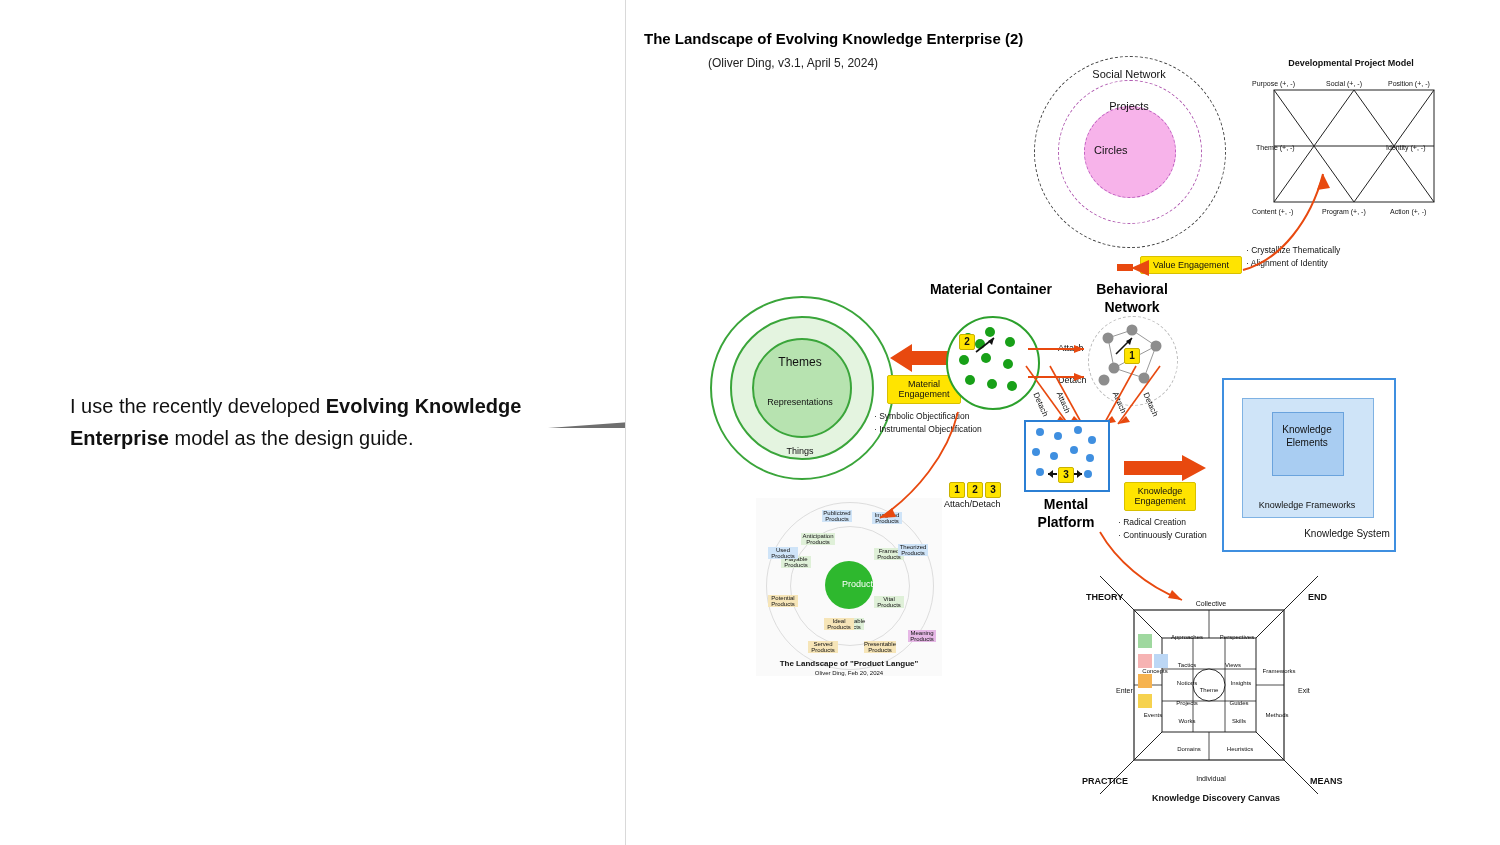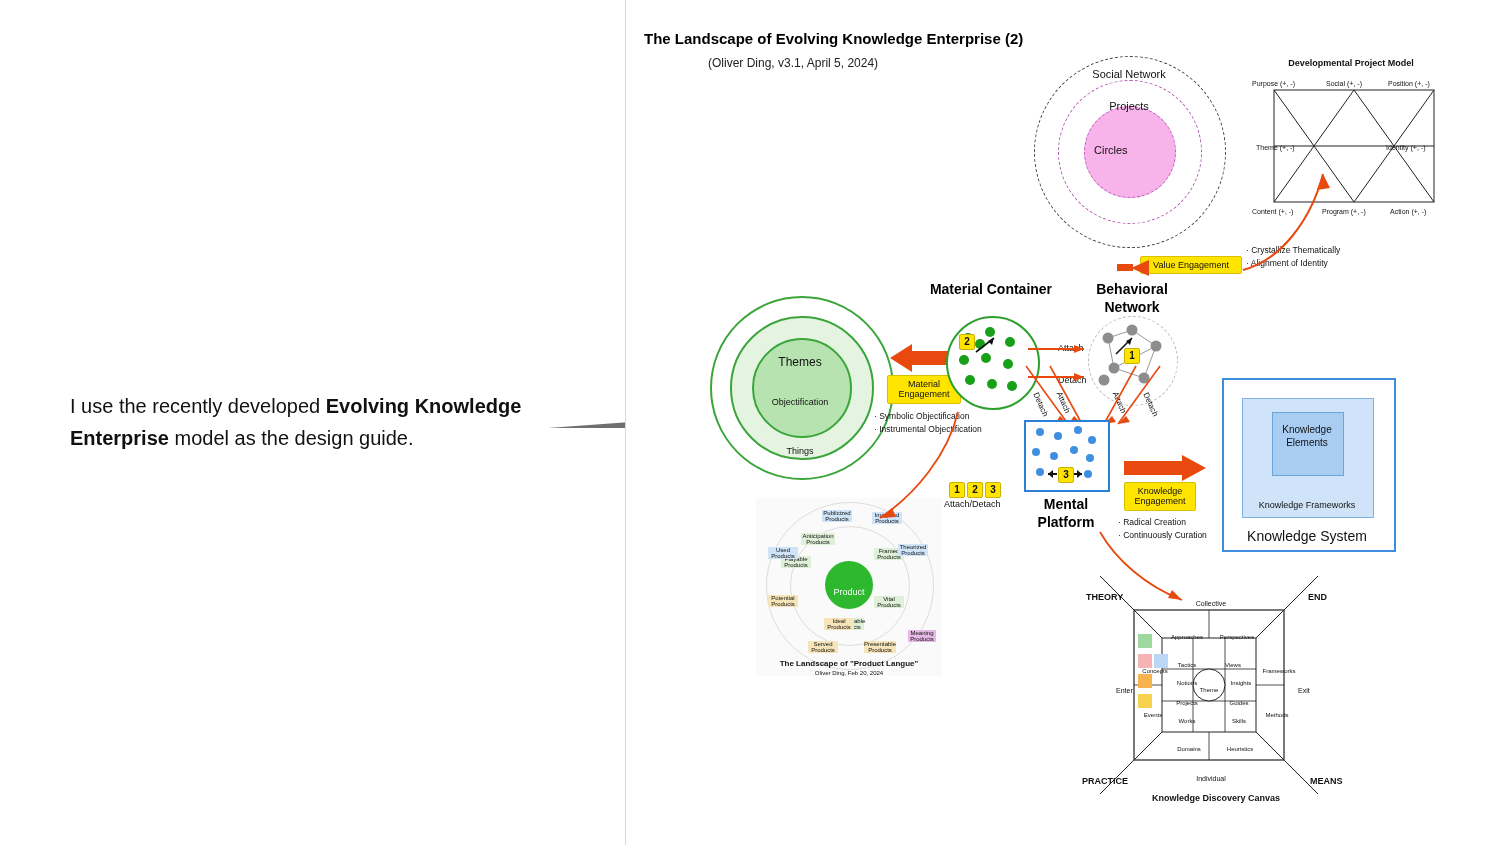--- a/index.html
+++ b/index.html
@@ -111,21 +111,21 @@
       <path d="M112 120 C150 110, 180 70, 192 24" stroke="#e8490f" stroke-width="2" fill="none"></path>
       <path d="M192 24 L186 40 L199 38 Z" fill="#e8490f"></path>
       <path d="M0 118 L18 110 L18 126 Z" fill="#e8490f"></path>
       <rect x="-14" y="114" width="16" height="7" fill="#e8490f"></rect>
     </svg>
 
     <div class="circ" style="left:84px;top:296px;width:180px;height:180px;border:2px solid #3aa53a;"></div>
     <div class="circ" style="left:104px;top:316px;width:140px;height:140px;background:#e4f4e0;border:2px solid #3aa53a;"></div>
     <div class="circ" style="left:126px;top:338px;width:96px;height:96px;background:#b7e3b0;border:2px solid #3aa53a;"></div>
     <div class="lbl" style="left:126px;top:355px;width:96px;text-align:center;font-size:12px;">Themes</div>
-    <div class="lbl" style="left:114px;top:397px;width:120px;text-align:center;font-size:9px;">Objectification</div>
+    <div class="lbl" style="left:114px;top:397px;width:120px;text-align:center;font-size:9px;">Representations</div>
     <div class="lbl" style="left:134px;top:428px;width:80px;text-align:center;font-size:9px;margin-top:18px;">Things</div>
 
     <svg style="left:264px;top:344px;width:76px;height:30px;" viewBox="0 0 76 30">
       <path d="M76 7 L22 7 L22 0 L0 14 L22 28 L22 21 L76 21 Z" fill="#e8490f"></path>
     </svg>
 
     <div class="yellow" style="left:261px;top:375px;width:64px;">
       <span>Material Engagement</span>
     </div>
     <div class="bullets" style="left:248px;top:410px;width:150px;">
@@ -238,27 +238,27 @@
       <div>Continuously Curation</div>
     </div>
 
     <div style="position:absolute;left:596px;top:378px;width:170px;height:170px;border:2px solid #3f8fe0;background:#fff;"></div>
     <div style="position:absolute;left:616px;top:398px;width:130px;height:118px;background:#cfe4f8;border:1px solid #7fb2e3;"></div>
     <div style="position:absolute;left:646px;top:412px;width:70px;height:62px;background:#a9cdf2;border:1px solid #6aa3dd;"></div>
     <div class="lbl" style="left:646px;top:424px;width:70px;text-align:center;font-size:10px;line-height:1.25;">
       <span>Knowledge Elements</span>
     </div>
     <div class="lbl" style="left:616px;top:500px;width:130px;text-align:center;font-size:9px;">Knowledge Frameworks</div>
-    <div class="lbl" style="left:596px;top:528px;width:170px;text-align:center;font-size:14px;">Knowledge System</div>
+    <div class="lbl" style="left:596px;top:528px;width:170px;text-align:center;font-size:10px;padding-left:40px;">Knowledge System</div>
 
     <div style="position:absolute;left:130px;top:498px;width:186px;height:178px;background:#fafafa;"></div>
     <div class="circ" style="left:140px;top:502px;width:166px;height:166px;border:1px solid #ddd;"></div>
     <div class="circ" style="left:164px;top:526px;width:118px;height:118px;border:1px solid #ddd;"></div>
     <div class="circ" style="left:199px;top:561px;width:48px;height:48px;background:#2eb82e;"></div>
-    <div class="tiny" style="left:199px;top:579px;width:48px;text-align:center;color:#fff;font-size:9px;margin-top:8px;">Product</div>
+    <div class="tiny" style="left:199px;top:579px;width:48px;text-align:right;color:#fff;font-size:9px;">Product</div>
 
     <div class="tiny6" style="left:175px;top:533px;width:34px;text-align:center;background:#dff0d8;">Anticipation Products</div>
     <div class="tiny6" style="left:155px;top:556px;width:30px;text-align:center;background:#dff0d8;">Playable Products</div>
     <div class="tiny6" style="left:208px;top:618px;width:30px;text-align:center;background:#dff0d8;">Sustainable Products</div>
     <div class="tiny6" style="left:248px;top:596px;width:30px;text-align:center;background:#dff0d8;">Vital Products</div>
     <div class="tiny6" style="left:248px;top:548px;width:30px;text-align:center;background:#dff0d8;">Framed Products</div>
 
     <div class="tiny6" style="left:196px;top:510px;width:30px;text-align:center;background:#cfe4f8;">Publicized Products</div>
     <div class="tiny6" style="left:246px;top:512px;width:30px;text-align:center;background:#cfe4f8;">Imagined Products</div>
     <div class="tiny6" style="left:142px;top:547px;width:30px;text-align:center;background:#cfe4f8;">Used Products</div>

